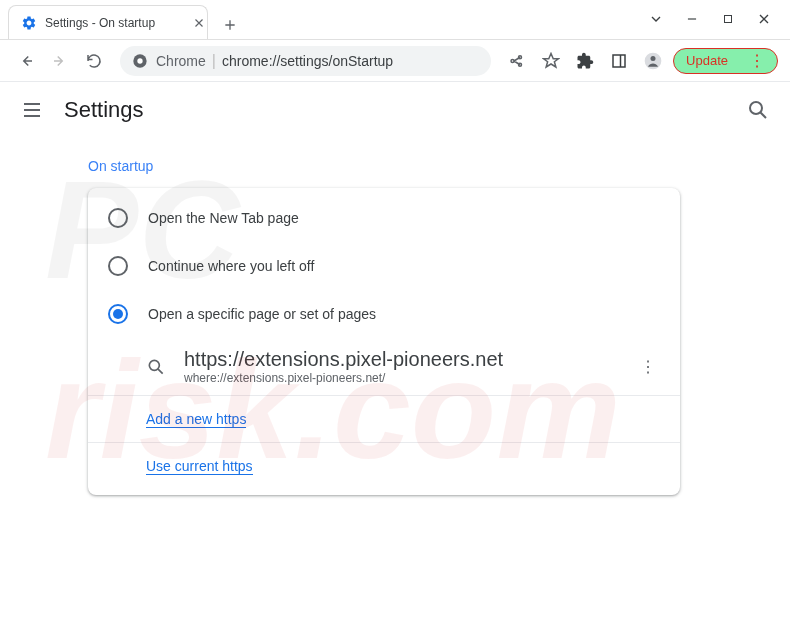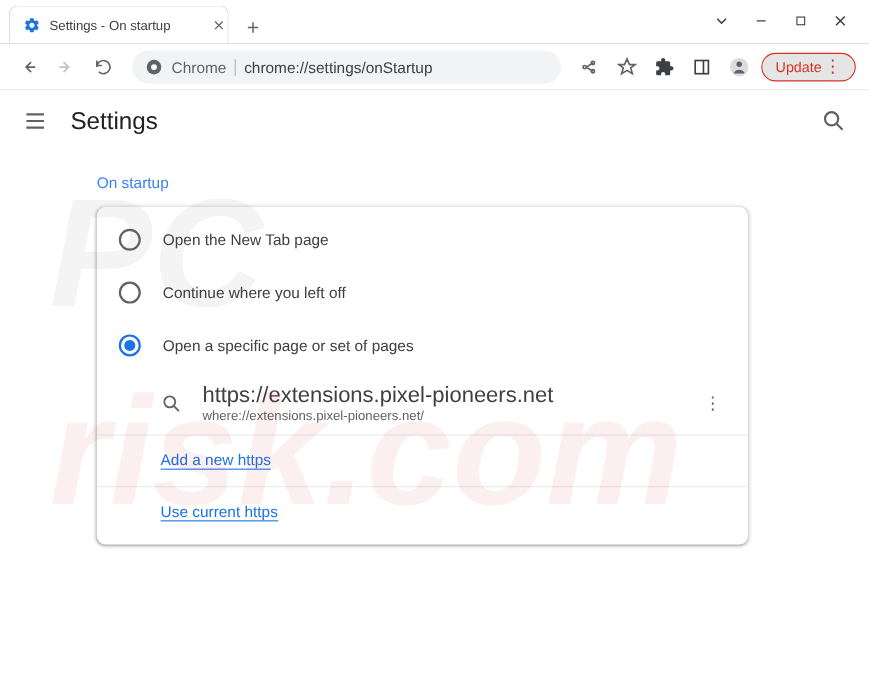--- a/index.html
+++ b/index.html
@@ -17,21 +17,21 @@
 
 
 .toolbar { height: 42px; display: flex; align-items: center; padding: 0 12px; gap: 6px; border-bottom: 1px solid #e8eaed; }
 .tb-btn { width: 28px; height: 28px; display: flex; align-items: center; justify-content: center; color: #5f6368; cursor: pointer; border-radius: 50%; }
 .tb-btn.disabled { color: #c0c0c0; }
 .omnibox { flex: 1; display: flex; align-items: center; height: 30px; background: #f1f3f4; border-radius: 15px; padding: 0 12px; margin: 0 6px; }
 .omnibox .chrome-icon { width: 16px; height: 16px; margin-right: 8px; }
 .omnibox .prefix { color: #5f6368; font-size: 14px; }
 .omnibox .sep { color: #c0c0c0; margin: 0 6px; }
 .omnibox .path { color: #3c4043; font-size: 14px; }
-.update-btn { border: 1px solid #d93025; color: #d93025; background: #e5e5e5; border-radius: 16px; padding: 4px 12px; font-size: 13px; cursor: pointer; display: flex; align-items: center; gap: 2px; }
+.update-btn { border: 1px solid #d93025; color: #d93025; background: #86efac; border-radius: 16px; padding: 4px 12px; font-size: 13px; cursor: pointer; display: flex; align-items: center; gap: 21px; }
 .update-btn .dots { color: #d93025; font-size: 16px; line-height: 1; }
 
 
 .settings-header { height: 56px; display: flex; align-items: center; padding: 0 20px; }
 .hamburger { width: 24px; height: 24px; cursor: pointer; color: #5f6368; margin-right: 20px; }
 .settings-title { font-size: 22px; color: #202124; font-weight: 400; }
 .search-icon { margin-left: auto; color: #5f6368; cursor: pointer; width: 24px; height: 24px; }
 
 
 .content { padding: 20px 0 0 88px; width: 680px; }

